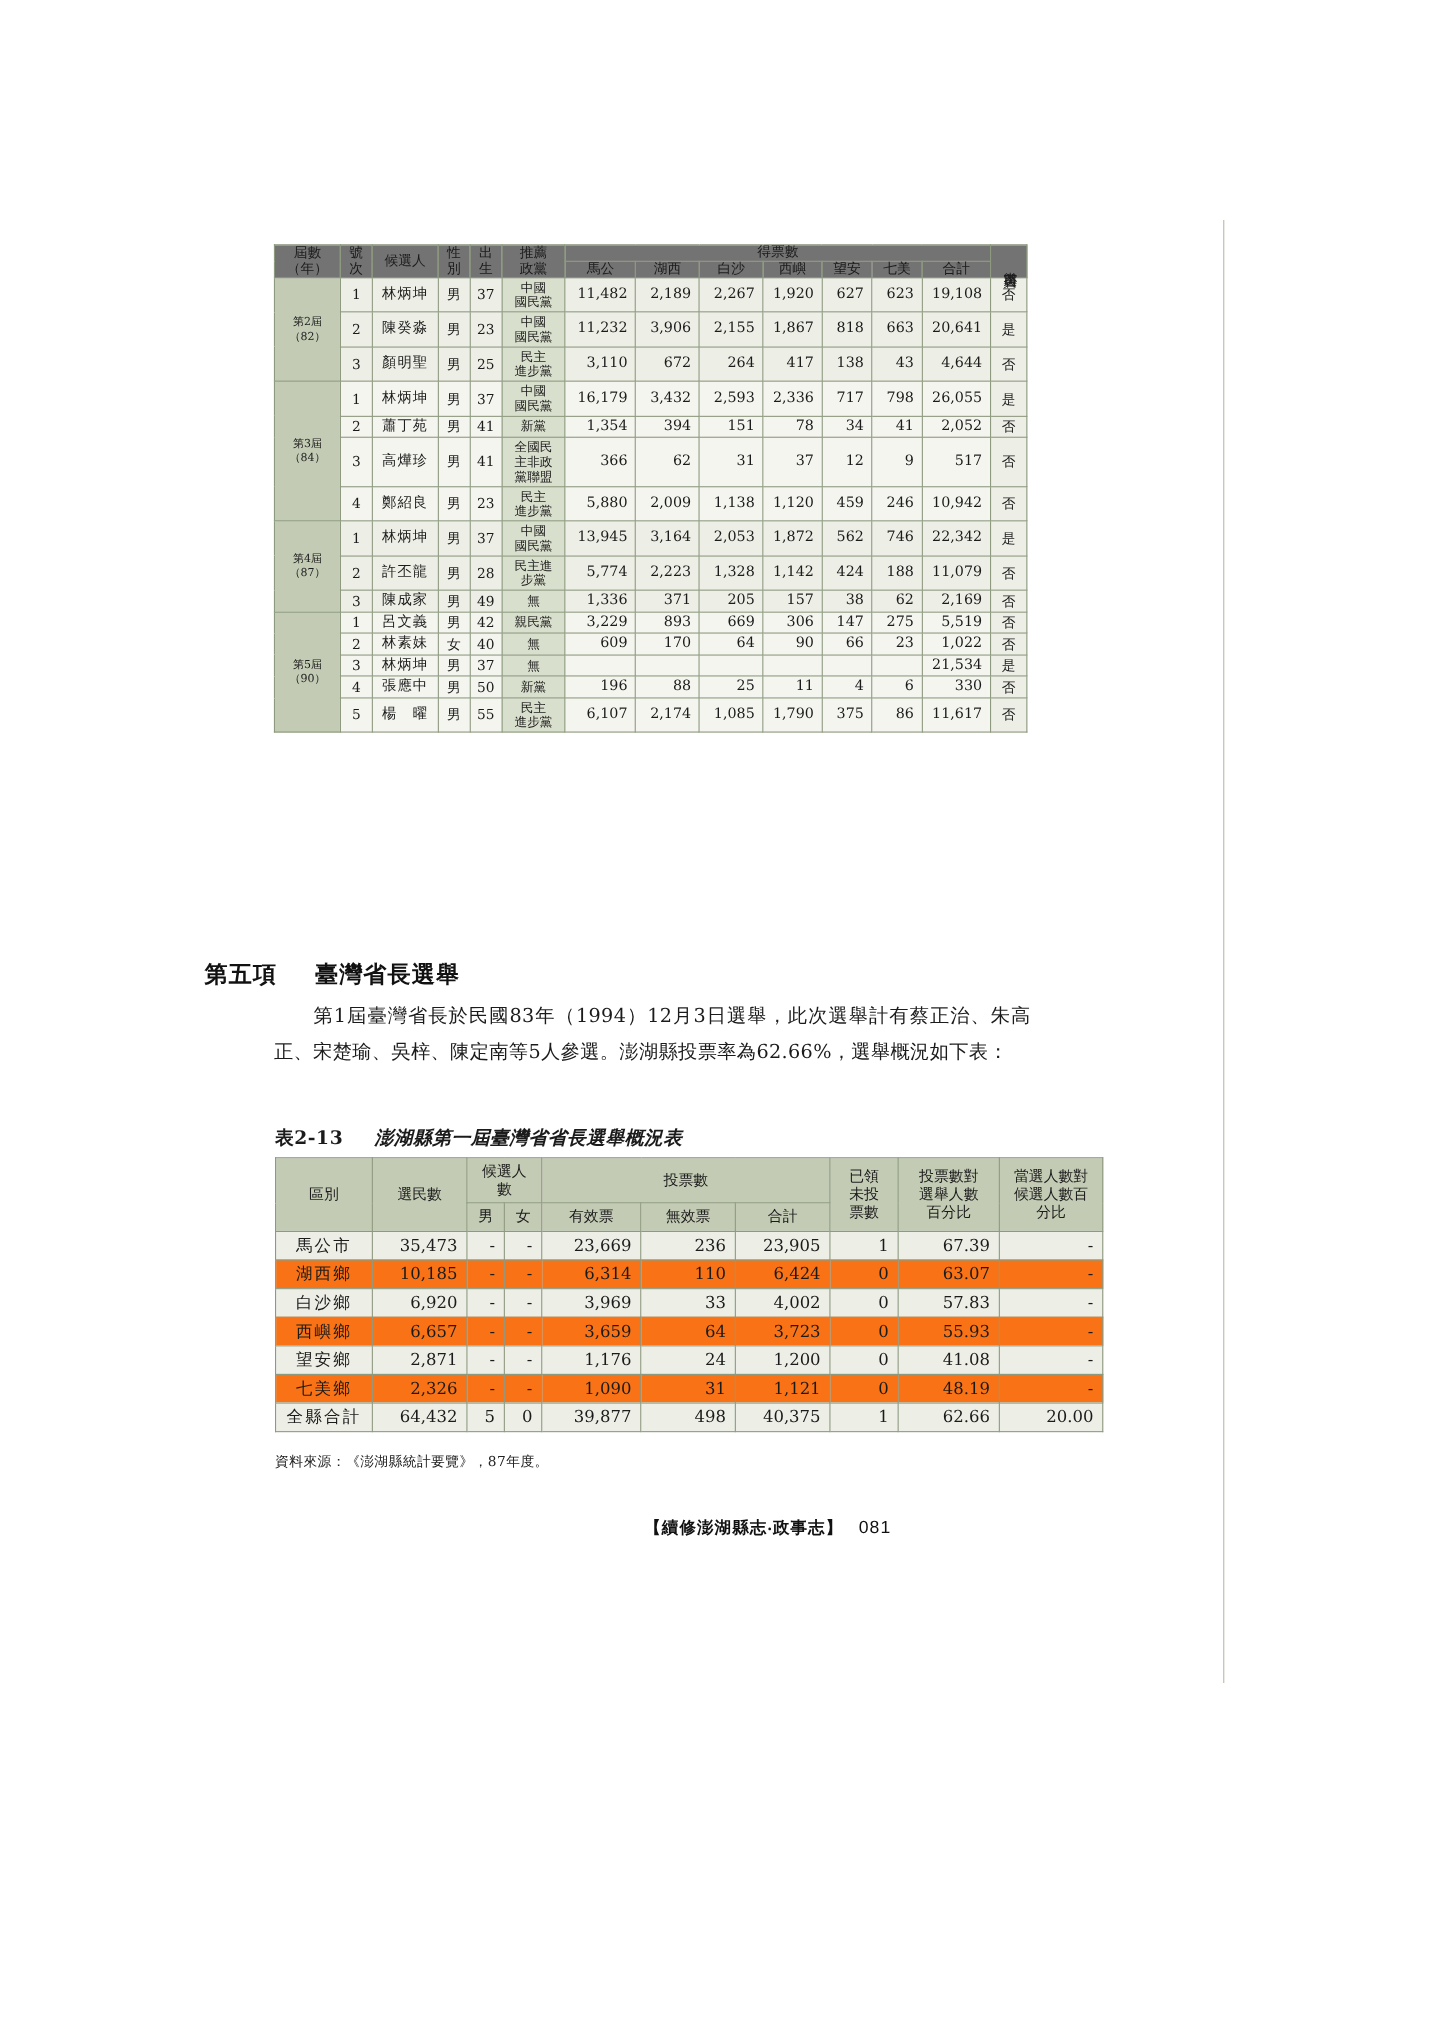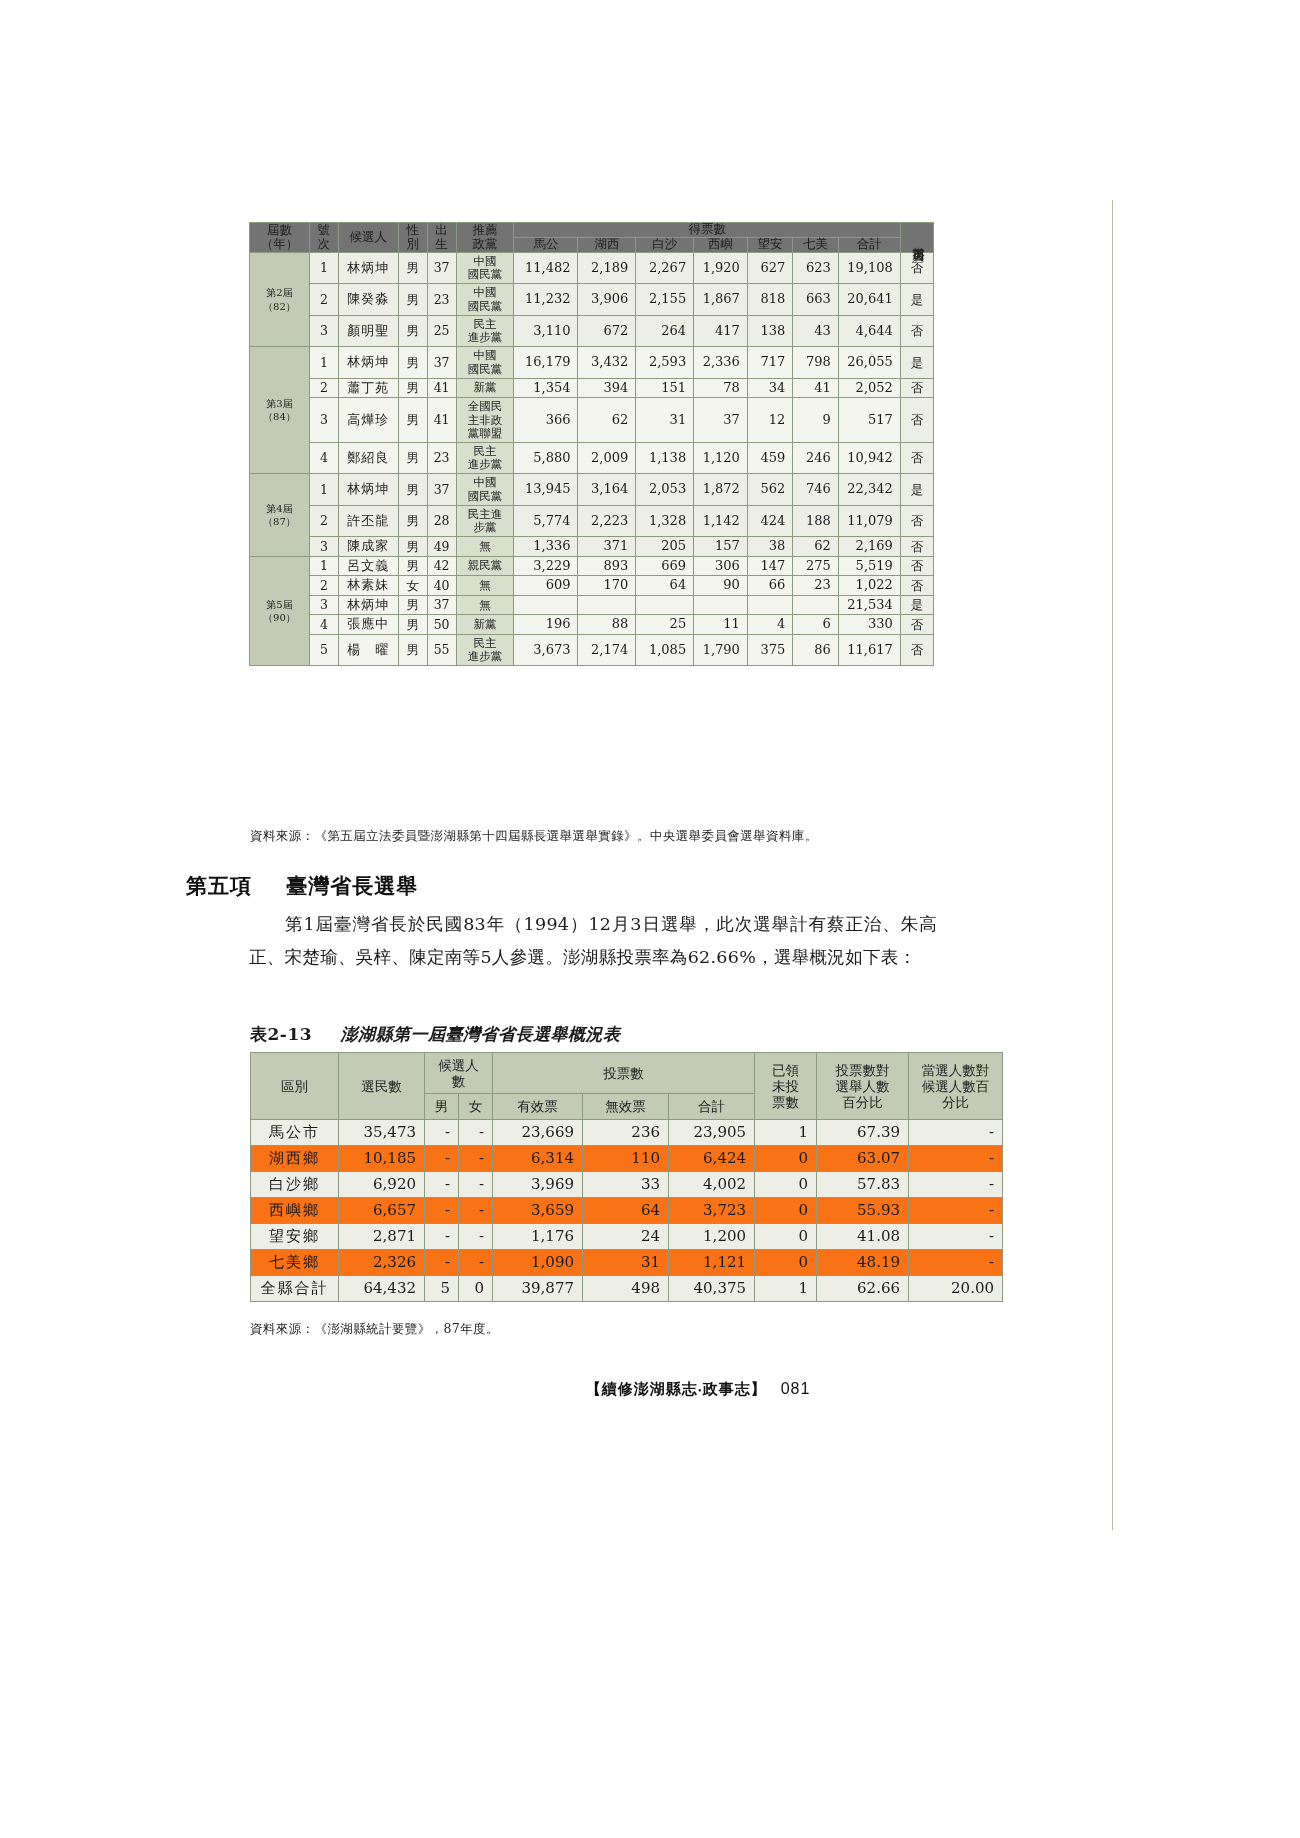--- a/index.html
+++ b/index.html
@@ -374,34 +374,33 @@
             <td class="num">6</td>
             <td class="num">330</td>
             <td class="yn">否</td>
           </tr>
           <tr class="band2">
             <td class="cell">5</td>
             <td class="name">楊　曜</td>
             <td class="cell">男</td>
             <td class="cell">55</td>
             <td class="party">民主<br>進步黨</td>
-            <td class="num">3,673</td>
+            <td class="num">6,107</td>
             <td class="num">2,174</td>
             <td class="num">1,085</td>
             <td class="num">1,790</td>
             <td class="num">375</td>
             <td class="num">86</td>
             <td class="num">11,617</td>
             <td class="yn">否</td>
           </tr>
         </tbody>
     </table>
   </div>
 
-  <div class="src src1">資料來源：《第五屆立法委員暨澎湖縣第十四屆縣長選舉選舉實錄》。中央選舉委員會選舉資料庫。</div>
 
   <div class="sec-head">
     <span>第五項</span>
     <span class="t">臺灣省長選舉</span>
   </div>
 
   <div class="para">第1屆臺灣省長於民國83年（1994）12月3日選舉，此次選舉計有蔡正治、朱高正、宋楚瑜、吳梓、陳定南等5人參選。澎湖縣投票率為62.66%，選舉概況如下表：</div>
 
   <div class="cap2">
     <span>表2-13</span>

